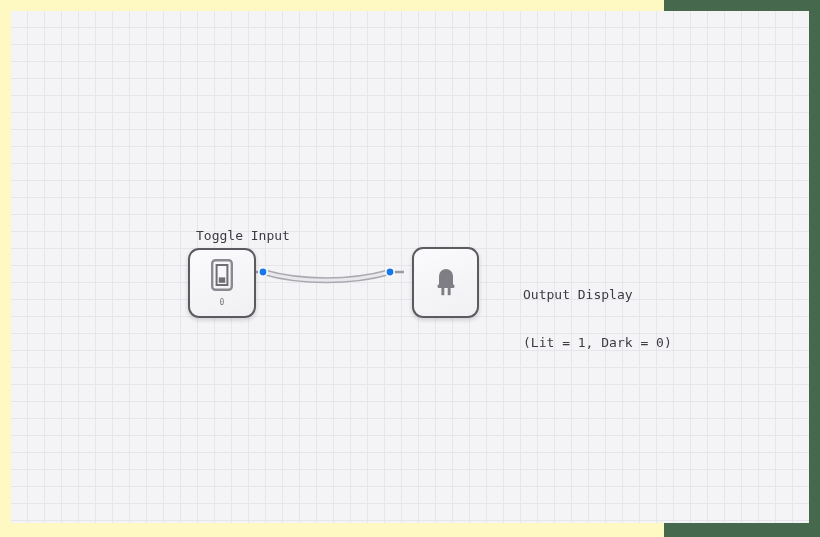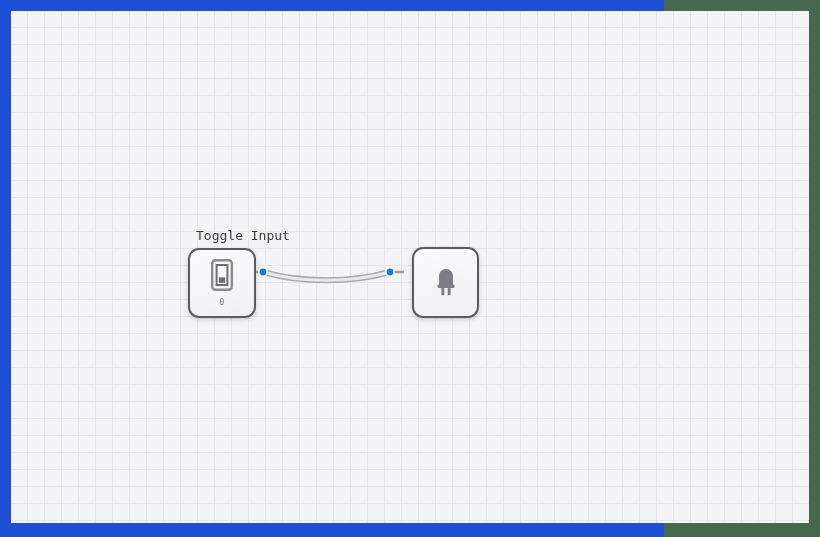--- a/index.html
+++ b/index.html
@@ -13,21 +13,21 @@
     overflow: hidden;
     font-family: "DejaVu Sans Mono", monospace;
   }
 
   
   #app-frame {
     position: absolute;
     left: 0; top: 0;
     width: 664px;
     height: 537px;
-    background: #1d4ed8;
+    background: #fef9c3;
   }
 
   
   #canvas {
     position: absolute;
     left: 11px;
     top: 11px;
     width: 798px;
     height: 512px;
     background-color: #f4f4f6;
@@ -151,15 +151,19 @@
       <span class="led-icon">
         <svg width="26" height="32" viewBox="0 0 26 32">
           <path d="M 6 20 L 6 11 A 7 7 0 0 1 20 11 L 20 20 Z" fill="#7e7e84"></path>
           <rect x="4.6" y="19.4" width="16.8" height="3.6" rx="1.1" fill="#7e7e84"></rect>
           <rect x="8.4" y="23" width="2.9" height="7.2" fill="#7e7e84"></rect>
           <rect x="14.7" y="23" width="2.9" height="7.2" fill="#7e7e84"></rect>
         </svg>
       </span>
     </div>
 
+    <div class="node-label" id="label-led">
+      <div>Output Display</div>
+      <div>(Lit = 1, Dark = 0)</div>
+    </div>
 
   </div>
 </div>
 
 </body></html>

